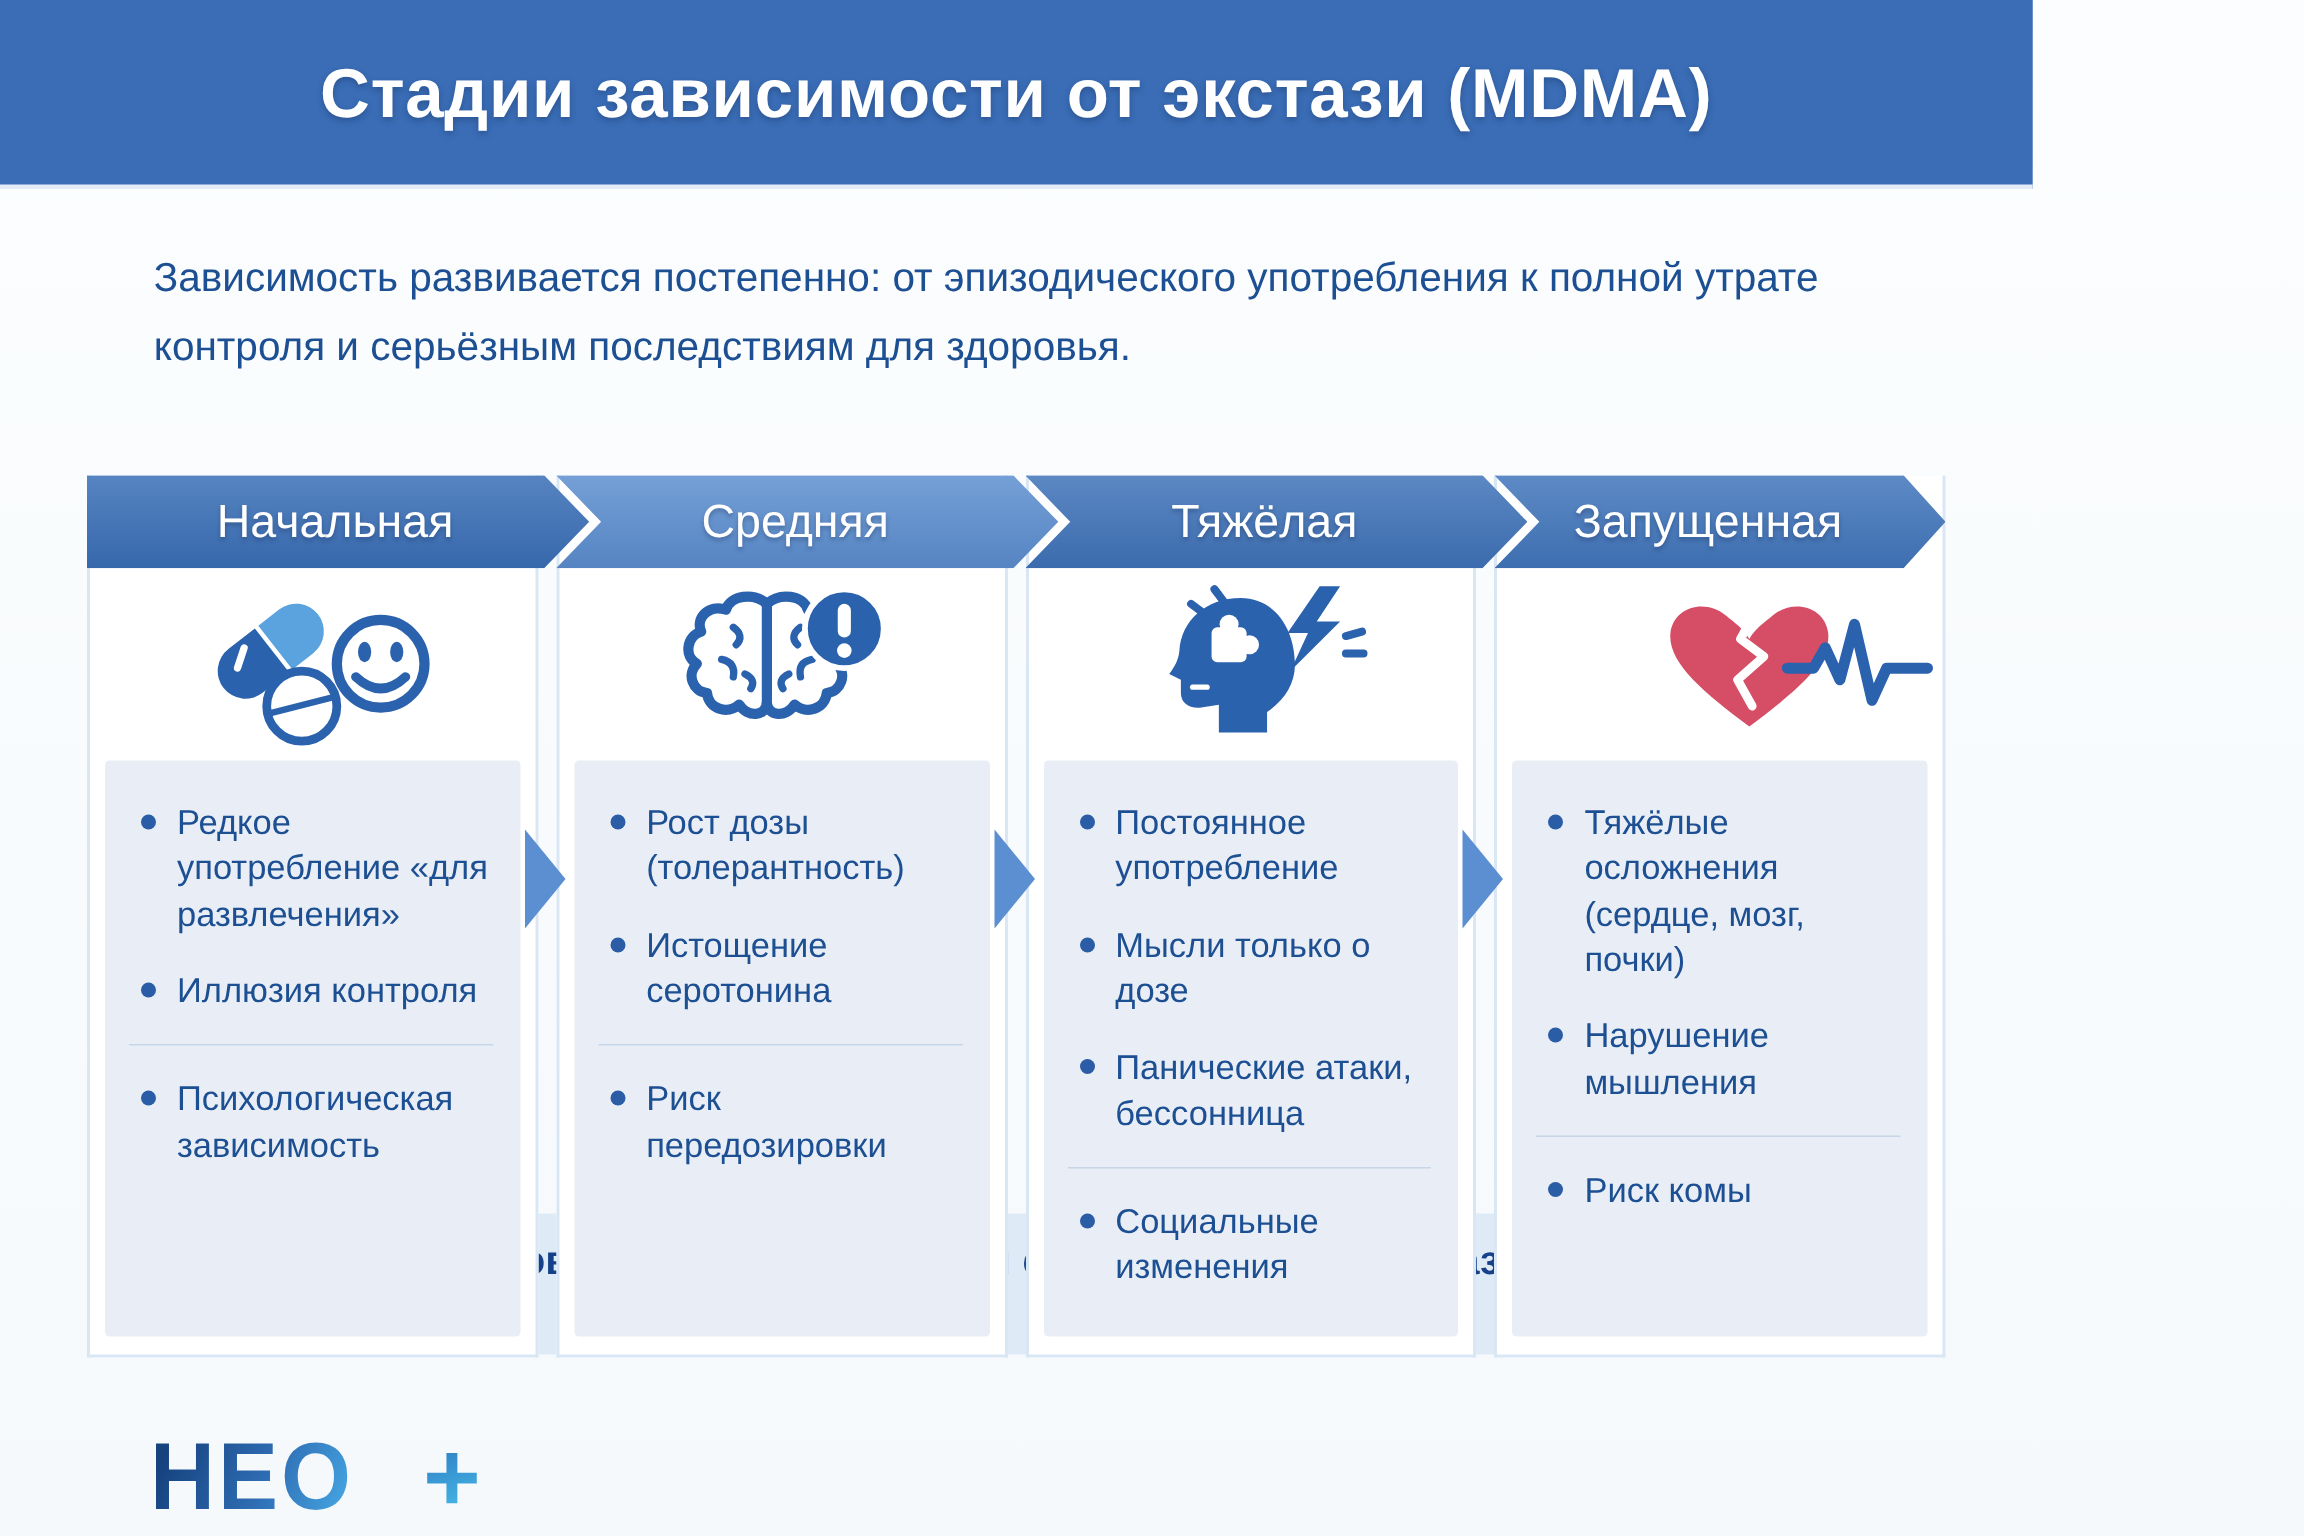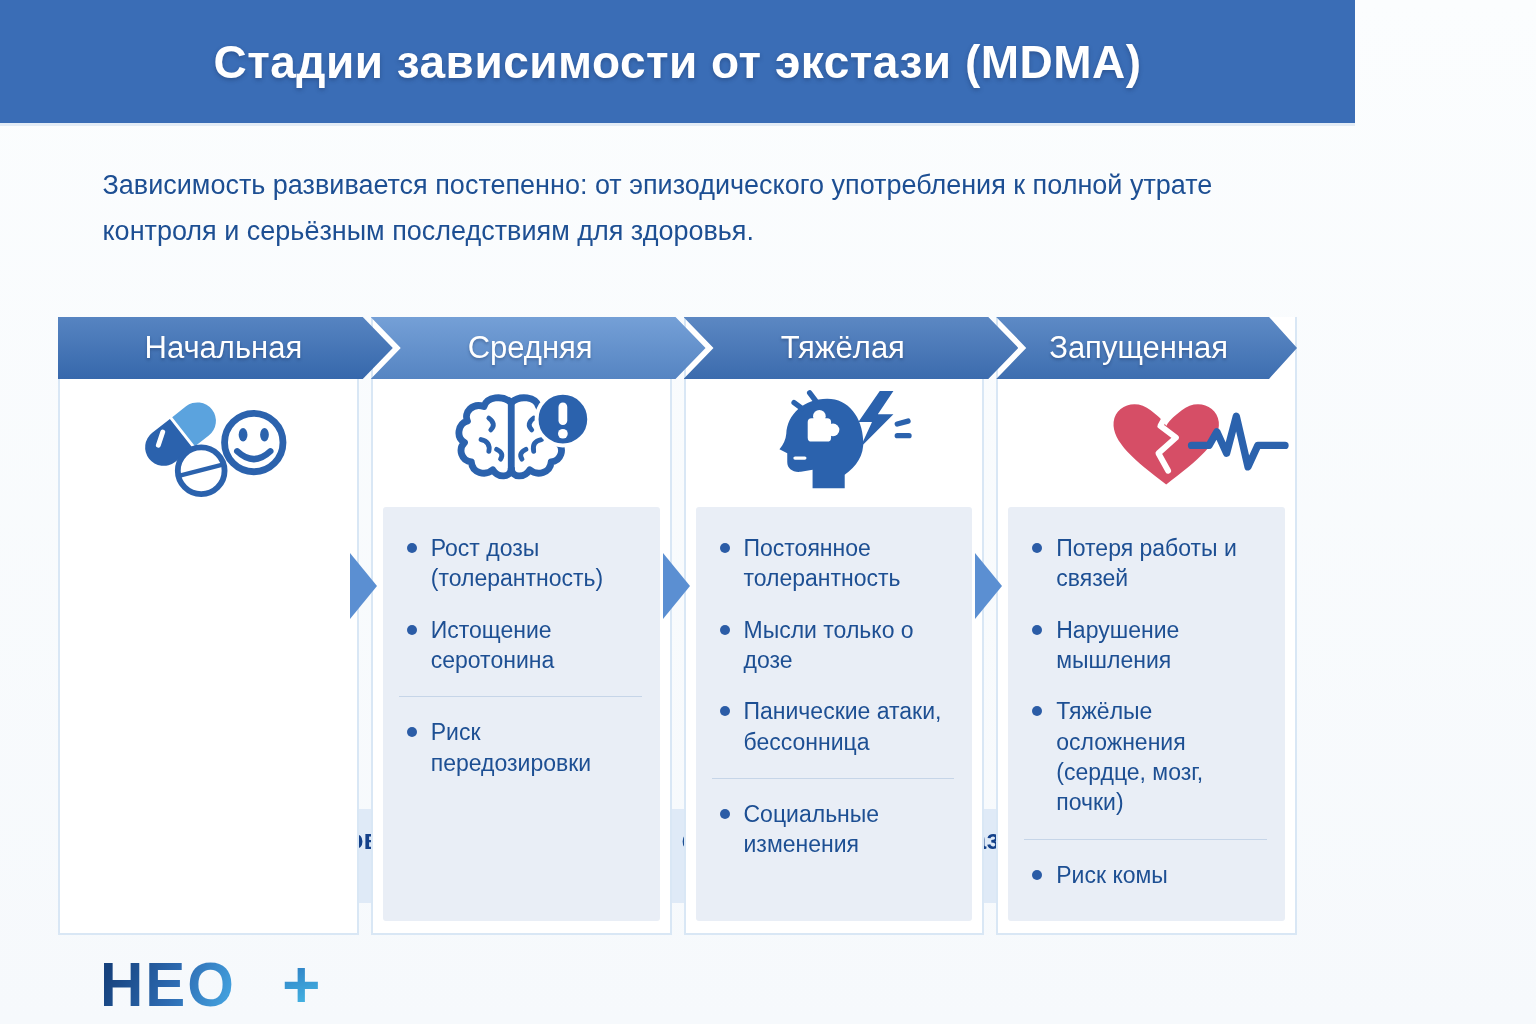--- a/index.html
+++ b/index.html
@@ -188,20 +188,27 @@
             <path d="M61 30 H79 A19 19 0 0 1 79 68 H61 Z" fill="#5ba3de"></path>
             <path d="M32 44 L44 36" stroke="#ffffff" stroke-width="5" stroke-linecap="round" fill="none"></path>
           </g>
           <circle cx="78" cy="86" r="24" fill="#ffffff" stroke="#2b62ad" stroke-width="6"></circle>
           <path d="M56 91 L99 80" stroke="#2b62ad" stroke-width="4.5" fill="none"></path>
           <circle cx="132" cy="57" r="30" fill="#ffffff" stroke="#2b62ad" stroke-width="7"></circle>
           <ellipse cx="121" cy="49" rx="4.5" ry="7" fill="#2b62ad"></ellipse>
           <ellipse cx="143" cy="49" rx="4.5" ry="7" fill="#2b62ad"></ellipse>
           <path d="M115 66 Q132 82 149 66" stroke="#2b62ad" stroke-width="6.5" stroke-linecap="round" fill="none"></path>
         </svg>
+      </div>
+      <div class="bullet-panel">
+        <ul>
+          <li>Редкое употребление «для развлечения»</li>
+          <li>Иллюзия контроля</li>
+          <li class="sep">Психологическая зависимость</li>
+        </ul>
       </div>
       <div class="connector"></div>
     </div>
 
     <div class="stage-col">
       <div class="stage-arrow">
         <span class="stage-label">Средняя</span>
       </div>
       <div class="icon-area">
         <svg width="170" height="112" viewBox="0 0 170 115">
@@ -248,21 +255,21 @@
           <g stroke="#2b62ad" stroke-width="5.5" stroke-linecap="round">
             <path d="M60 6 L66 14"></path>
             <path d="M44 16 L52 22"></path>
             <path d="M150 38 L161 35"></path>
             <path d="M150 50 L162 50"></path>
           </g>
         </svg>
       </div>
       <div class="bullet-panel">
         <ul>
-          <li>Постоянное толерантность</li>
+          <li>Постоянное употребление</li>
           <li>Мысли только о дозе</li>
           <li>Панические атаки, бессонница</li>
           <li class="sep">Социальные изменения</li>
         </ul>
       </div>
       <div class="connector"></div>
     </div>
 
     <div class="stage-col">
       <div class="stage-arrow">
@@ -270,23 +277,22 @@
       </div>
       <div class="icon-area">
         <svg width="205" height="112" viewBox="0 0 210 115">
           <path d="M78 100 C46 76 22 56 24 36 C26 18 48 12 62 24 C68 29 74 33 78 40 C82 33 88 29 94 24 C108 12 130 18 132 36 C134 56 110 76 78 100 Z" fill="#d64e66"></path>
           <path d="M84 18 L72 40 L88 52 L70 68 L80 86" stroke="#ffffff" stroke-width="6" fill="none" stroke-linecap="round" stroke-linejoin="round"></path>
           <path d="M104 60 L122 60 L130 46 L140 68 L150 30 L162 82 L172 60 L200 60" stroke="#2b62ad" stroke-width="7.5" fill="none" stroke-linecap="round" stroke-linejoin="round"></path>
         </svg>
       </div>
       <div class="bullet-panel">
         <ul>
-          <li>Потеря работы и связей</li>
+          <li>Тяжёлые осложнения (сердце, мозг, почки)</li>
           <li>Нарушение мышления</li>
-          <li>Тяжёлые осложнения (сердце, мозг, почки)</li>
           <li class="sep">Риск комы</li>
         </ul>
       </div>
     </div>
 
   </div>
 
   
   <div class="warning">
     <svg width="58" height="58" viewBox="0 0 60 60">

